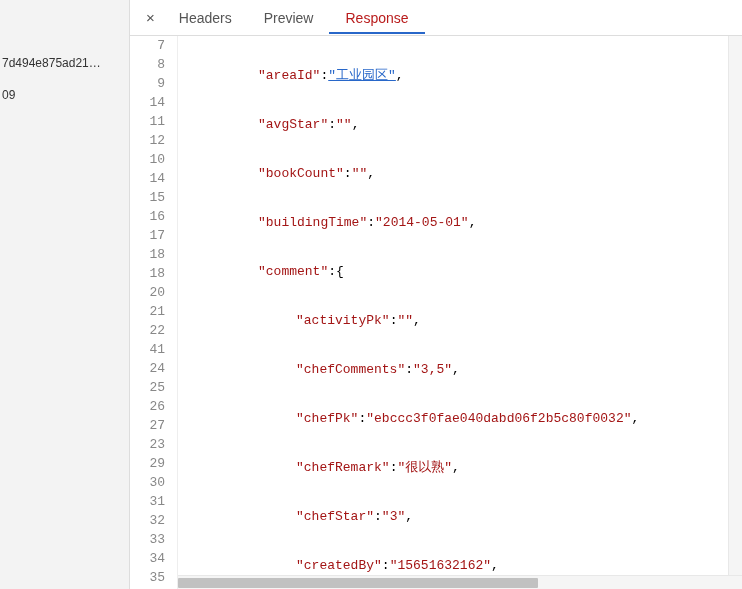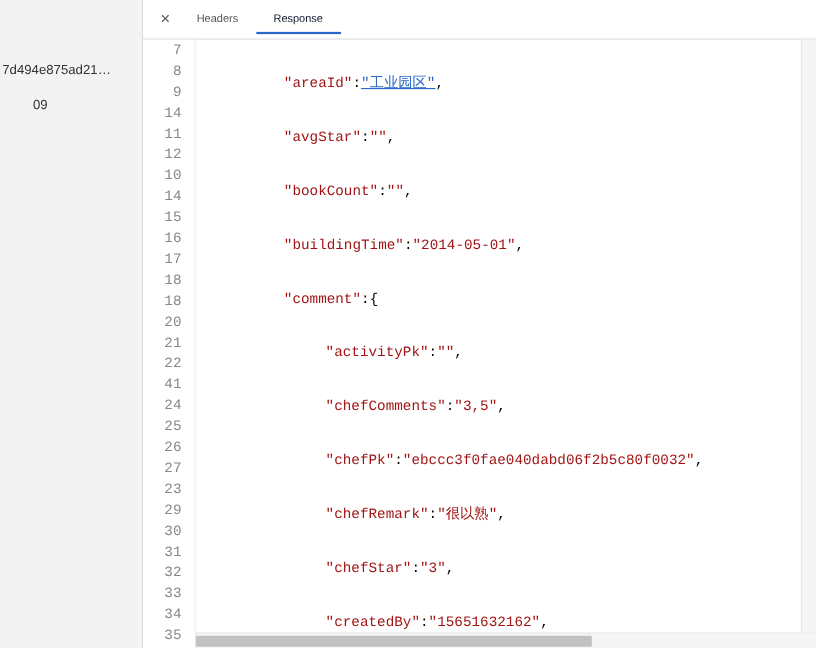--- a/index.html
+++ b/index.html
@@ -52,25 +52,25 @@
     }
     .close-btn {
       color: #555;
       font-size: 15px;
       padding: 0 8px;
       cursor: pointer;
     }
     .tab {
       padding: 8px 16px;
       color: #555;
-      font-size: 10px;
+      font-size: 14px;
       cursor: pointer;
     }
     .tab.active {
-      color: #0f172a;
+      color: #b91c1c;
       border-bottom: 2px solid #2867c9;
       padding-bottom: 6px;
     }
     .code-area {
       flex: 1;
       display: flex;
       overflow: hidden;
       position: relative;
     }
     .gutter {
@@ -139,27 +139,28 @@
       border-left: 1px solid #e8e8e8;
     }
   </style>
 </head>
 <body>
 
 <div class="container">
   <div class="sidebar">
     <div style="height:52px;"></div>
     <div class="sidebar-item">7d494e875ad21…</div>
-    <div class="sidebar-item" style="margin-top:10px;margin-left:28px;">09</div>
+    <div class="sidebar-item" style="margin-top:10px;">09</div>
   </div>
 
   <div class="main">
     <div class="tab-bar">
       <span class="close-btn">×</span>
       <span class="tab">Headers</span>
+      <span class="tab">Preview</span>
       <span class="tab active">Response</span>
     </div>
 
     <div class="code-area">
       <div class="gutter">
         <div class="gutter-line">7</div>
         <div class="gutter-line">8</div>
         <div class="gutter-line">9</div>
         <div class="gutter-line">14</div>
         <div class="gutter-line">11</div>

